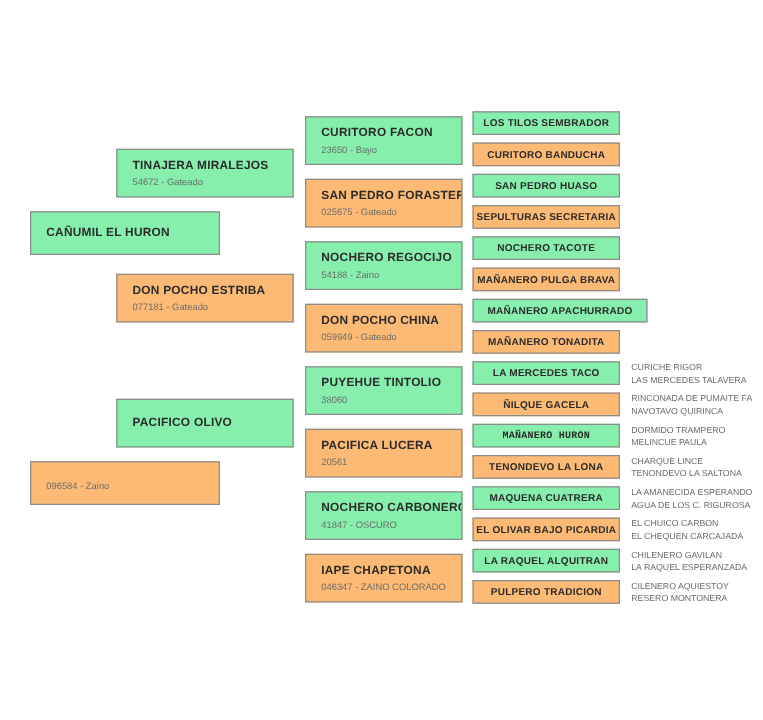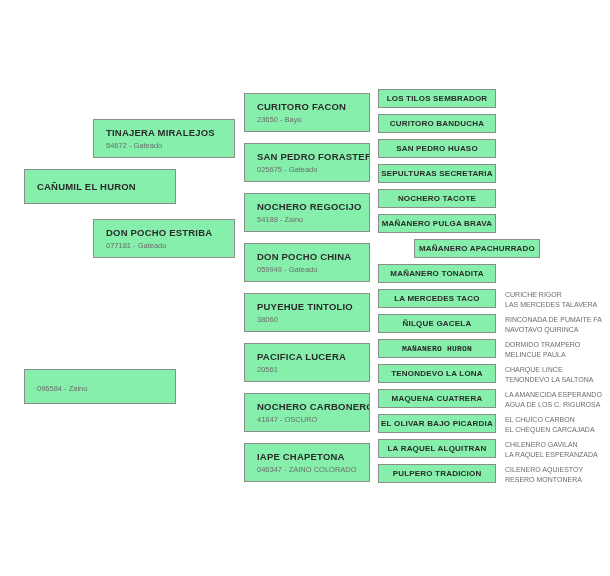--- a/index.html
+++ b/index.html
@@ -27,21 +27,21 @@
   .node {
     position: absolute;
     box-sizing: border-box;
     border: 1px solid #8c8c8c;
     display: flex;
     flex-direction: column;
     justify-content: center;
     overflow: hidden;
   }
   .node.blue  { background: #86efac; }
-  .node.pink  { background: #86efac; }
+  .node.pink  { background: #fdba74; }
 
   .node .nm {
     font-weight: bold;
     color: #2b2b2b;
     letter-spacing: .2px;
     white-space: nowrap;
   }
   .node .sub {
     color: #6c6c6c;
     white-space: nowrap;
@@ -84,20 +84,23 @@
   <div class="node blue gen-a" style="left:93px; top:119px; width:142px; height:39px;">
     <div class="nm">TINAJERA MIRALEJOS</div>
     <div class="sub">54672 - Gateado</div>
   </div>
 
   <div class="node pink gen-a" style="left:93px; top:219px; width:142px; height:39px;">
     <div class="nm">DON POCHO ESTRIBA</div>
     <div class="sub">077181 - Gateado</div>
   </div>
 
+  <div class="node blue gen-a" style="left:93px; top:319px; width:142px; height:39px;">
+    <div class="nm">PACIFICO OLIVO</div>
+  </div>
 
 
   <div class="node blue gen-a" style="left:244px; top:93px; width:126px; height:39px;">
     <div class="nm">CURITORO FACON</div>
     <div class="sub">23650 - Bayo</div>
   </div>
 
   <div class="node pink gen-a" style="left:244px; top:143px; width:126px; height:39px;">
     <div class="nm">SAN PEDRO FORASTERA</div>
     <div class="sub">025675 - Gateado</div>
@@ -144,21 +147,21 @@
   </div>
   <div class="node pink gen-b" style="left:378px; top:164px; width:118px; height:19px;">
     <div class="nm">SEPULTURAS SECRETARIA</div>
   </div>
   <div class="node blue gen-b" style="left:378px; top:189px; width:118px; height:19px;">
     <div class="nm">NOCHERO TACOTE</div>
   </div>
   <div class="node pink gen-b" style="left:378px; top:214px; width:118px; height:19px;">
     <div class="nm">MAÑANERO PULGA BRAVA</div>
   </div>
-  <div class="node blue gen-b" style="left:378px; top:239px; width:126px; height:19px;margin-left:36px;">
+  <div class="node blue gen-b" style="left:378px; top:239px; width:140px; height:19px;">
     <div class="nm">MAÑANERO APACHURRADO</div>
   </div>
   <div class="node pink gen-b" style="left:378px; top:264px; width:118px; height:19px;">
     <div class="nm">MAÑANERO TONADITA</div>
   </div>
   <div class="node blue gen-b" style="left:378px; top:289px; width:118px; height:19px;">
     <div class="nm">LA MERCEDES TACO</div>
   </div>
   <div class="node pink gen-b" style="left:378px; top:314px; width:118px; height:19px;">
     <div class="nm">ÑILQUE GACELA</div>

